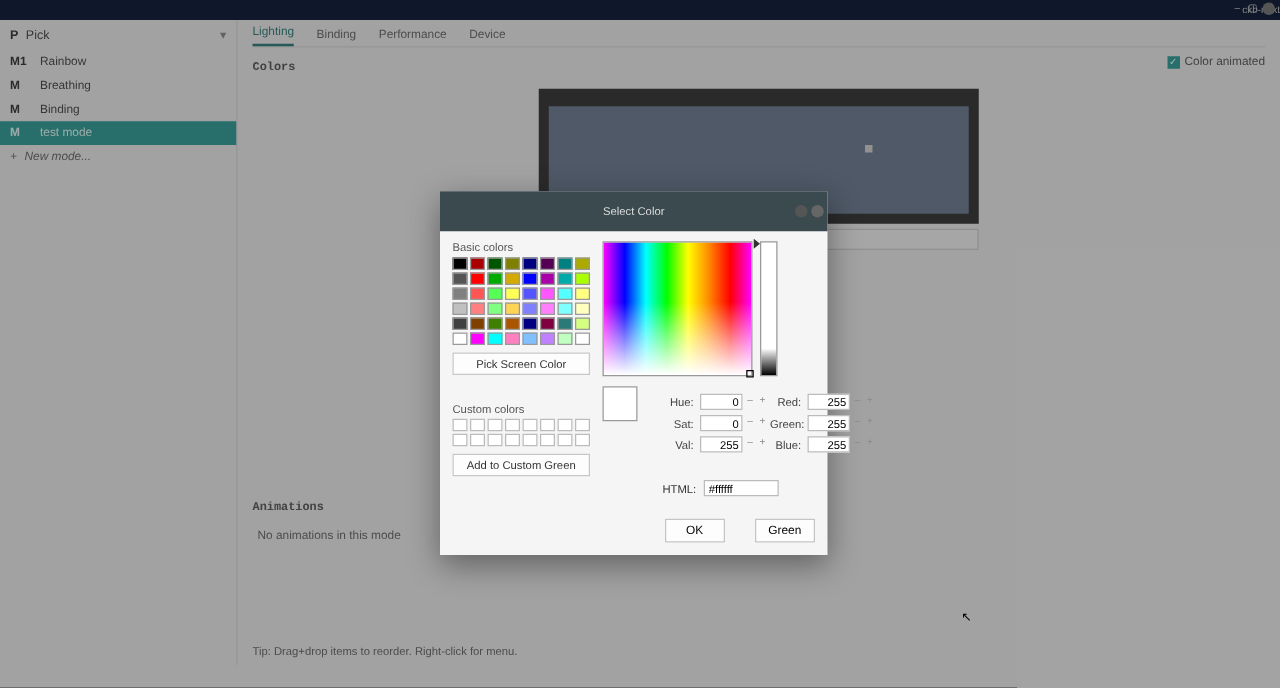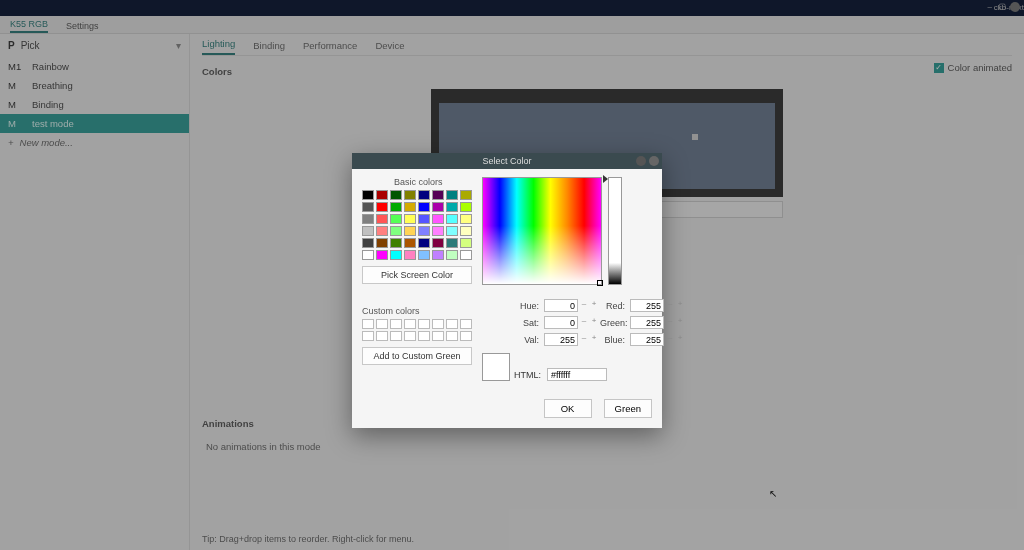--- a/index.html
+++ b/index.html
@@ -17,51 +17,51 @@
   .toptabs { height:18px; background:#e4e4e4; border-bottom:1px solid #d0d0d0; display:flex; align-items:flex-end; font-size:9px; color:#555; padding-left:10px; gap:18px;}
   .toptabs .tab { padding-bottom:2px; }
   .toptabs .tab.active { color:#2b7a78; border-bottom:2px solid #2b7a78; }
   
   .main { display:flex; height:calc(100% - 18px); }
   .sidebar { width:190px; background:#eaeaea; border-right:1px solid #d6d6d6; display:flex; flex-direction:column; font-size:10px; }
   .profile-row { display:flex; align-items:center; padding:6px 8px; color:#444; gap:6px;}
   .profile-row .p-badge { font-weight:bold; color:#333; }
   .profile-row .chev { margin-left:auto; color:#888; }
   .mode-item { display:flex; align-items:center; padding:4px 8px; gap:6px; color:#444; font-size:9.5px;}
-  .mode-item .m-badge { font-weight:normal; width:18px; color:#333;}
+  .mode-item .m-badge { font-weight:bold; width:18px; color:#333;}
   .mode-item.selected { background:#2f9c95; color:#e0f7f5;}
   .mode-item.selected .m-badge { color:#e0f7f5; }
   .mode-new { display:flex; align-items:center; padding:4px 8px; gap:6px; color:#666; font-size:9.5px; font-style:italic;}
   .save-hw { margin-top:auto; text-align:center; color:#888; font-size:9.5px; padding:8px 0; cursor:pointer;}
   
   .content { flex:1; padding:0 12px 10px 12px; position:relative; }
   .subtabs { display:flex; gap:18px; font-size:9.5px; color:#666; height:22px; align-items:flex-end; border-bottom:1px solid #d6d6d6;}
   .subtabs .stab { padding-bottom:4px; }
   .subtabs .stab.active { color:#2b7a78; border-bottom:2px solid #2b7a78;}
-  .sect-label { font-size:9.5px; color:#555; margin-top:10px; font-weight:600;}
+  .sect-label { font-size:9.5px; color:#555; margin-top:10px; font-weight:600;font-family:Liberation Mono, monospace;}
   .show-anim { position:absolute; right:12px; top:28px; font-size:9.5px; color:#555; display:flex; align-items:center; gap:4px;}
   .show-anim .cb { width:10px; height:10px; background:#2b9c95; display:inline-flex; align-items:center; justify-content:center; color:white; font-size:8px;}
   .device-preview { width:352px; height:108px; background:#323232; margin:12px auto 0 auto; position:relative;}
   .device-preview .mouse-area { position:absolute; top:14px; left:8px; right:8px; bottom:8px; background:#6b7a8f;}
   .device-preview .wheel { position:absolute; left:50%; top:42%; width:6px; height:6px; background:#cfcfcf; transform:translateX(85px);}
   .new-anim-btn { display:block; width:352px; margin:4px auto 0 auto; background:#f0f0f0; border:1px solid #ccc; font-size:9.5px; text-align:center; padding:2px 0; color:#555;}
   .anim-sect { margin-top:200px; }
   .anim-empty { font-size:9.5px; color:#666; padding:12px 4px;}
   .tip { position:absolute; left:12px; bottom:6px; font-size:9px; color:#666;}
 
   
   .dialog { position:absolute; z-index:10; left:352px; top:137px; width:310px; background:#f5f5f5; box-shadow:0 8px 24px rgba(0,0,0,0.4); font-size:9.5px; color:#333;}
-  .dlg-title { height:16px; background:#3a4a4f; color:#ddd; font-size:9px; display:flex; align-items:center; justify-content:center; position:relative;}
+  .dlg-title { height:32px; background:#3a4a4f; color:#ddd; font-size:9px; display:flex; align-items:center; justify-content:center; position:relative;}
   .dlg-title .dlg-ctrls { position:absolute; right:3px; display:flex; gap:3px;}
   .dlg-title .dlg-ctrls span { width:10px; height:10px; border-radius:50%; display:inline-block;}
   .dlg-title .dlg-min { background:#555;}
   .dlg-title .dlg-close { background:#666;}
   .dlg-body { padding:8px 10px 10px 10px; display:flex; gap:10px;}
   .left-col { width:118px;}
-  .lbl { font-size:9px; color:#555; margin-bottom:3px;margin-left:32px;}
+  .lbl { font-size:9px; color:#555; margin-bottom:3px;}
   .swatches { display:grid; grid-template-columns:repeat(8,12px); grid-auto-rows:10px; gap:2px;}
   .sw { width:12px; height:10px; border:1px solid #999; cursor:pointer;}
   .pick-btn { width:100%; margin-top:6px; background:#fdfdfd; border:1px solid #c8c8c8; font-size:9px; padding:3px 0; text-align:center; cursor:pointer;}
   .custom-lbl { margin-top:22px; font-size:9px; color:#555;}
   .custom-swatches { display:grid; grid-template-columns:repeat(8,12px); grid-auto-rows:10px; gap:2px; margin-top:3px;}
   .csw { width:12px; height:10px; border:1px solid #bbb; background:#fff; cursor:pointer;}
   .add-cust { width:100%; margin-top:6px; background:#fdfdfd; border:1px solid #c8c8c8; font-size:9px; padding:3px 0; text-align:center; cursor:pointer;}
   .right-col { flex:1; }
   .grad-row { display:flex; gap:6px;}
   .grad-main { width:120px; height:108px; position:relative; border:1px solid #999;
@@ -73,42 +73,38 @@
   .grad-main .handle { position:absolute; right:-2px; bottom:-2px; width:6px; height:6px; border:1px solid #000;}
   .val-slider { width:14px; height:108px; border:1px solid #999; background:linear-gradient(to bottom,#fff 0%,#fff 80%, #000 100%); position:relative;}
   .val-slider .tri { position:absolute; left:-6px; top:-3px; width:0;height:0;border-top:4px solid transparent;border-bottom:4px solid transparent;border-left:5px solid #333;}
   .preview-sw { width:28px; height:28px; border:1px solid #999; background:#fff; }
   .num-grid { display:grid; grid-template-columns: 28px 34px 8px 8px 28px 34px 8px 8px; column-gap:2px; row-gap:4px; align-items:center; margin-top:6px; font-size:9px;}
   .num-grid .nlbl { text-align:right; padding-right:3px; color:#444;}
   .num-grid input { width:34px; height:13px; font-size:9px; border:1px solid #bbb; padding:0 2px; text-align:right; background:#fff;}
   .num-grid .spin { width:8px; height:13px; font-size:8px; color:#888; text-align:center; cursor:pointer; user-select:none;}
   .html-row { display:flex; align-items:center; gap:6px; margin-top:22px; font-size:9px;}
   .html-row input { width:60px; height:13px; font-size:9px; border:1px solid #bbb; padding:0 3px; background:#fff;}
-  .dlg-buttons { display:flex; justify-content:flex-end; gap:12px; padding:8px 10px 10px 0;}
+  .dlg-buttons { display:flex; justify-content:flex-end; gap:24px; padding:8px 10px 10px 0;}
   .dlg-buttons button { min-width:48px; padding:3px 10px; font-size:9.5px; background:#fdfdfd; border:1px solid #c5c5c5; cursor:pointer;}
   .cursor { position:absolute; z-index:20; font-size:10px; color:#000;}
 </style>
 </head>
 <body>
 
 <div class="titlebar">
   <span>ckb-next</span>
   <div class="win-ctrls">
     <span>–</span>
     <span>▢</span>
     <span class="close-circ"></span>
   </div>
 </div>
 
 <div class="app">
 
-  <div class="toptabs">
-    <div class="tab active">K55 RGB</div>
-    <div class="tab">Settings</div>
-  </div>
 
   <div class="main">
 
     <div class="sidebar">
       <div class="profile-row">
         <span class="p-badge">P</span>
         <span>Pick</span>
         <span class="chev">▾</span>
       </div>
       <div class="mode-item">
@@ -250,21 +246,21 @@
       </div>
       <div class="right-col">
         <div class="grad-row">
           <div class="grad-main">
             <div class="handle"></div>
           </div>
           <div class="val-slider">
             <div class="tri"></div>
           </div>
         </div>
-        <div style="display:flex; gap:4px; margin-top:8px;align-items:flex-end;">
+        <div style="display:flex; gap:20px; margin-top:8px;">
           <div class="preview-sw"></div>
           <div style="flex:1">
             <div class="num-grid">
               <span class="nlbl">Hue:</span>
               <input value="0" style="">
               <span class="spin">–</span>
               <span class="spin">+</span>
               <span class="nlbl">Red:</span>
               <input value="255" style="">
               <span class="spin">–</span>

